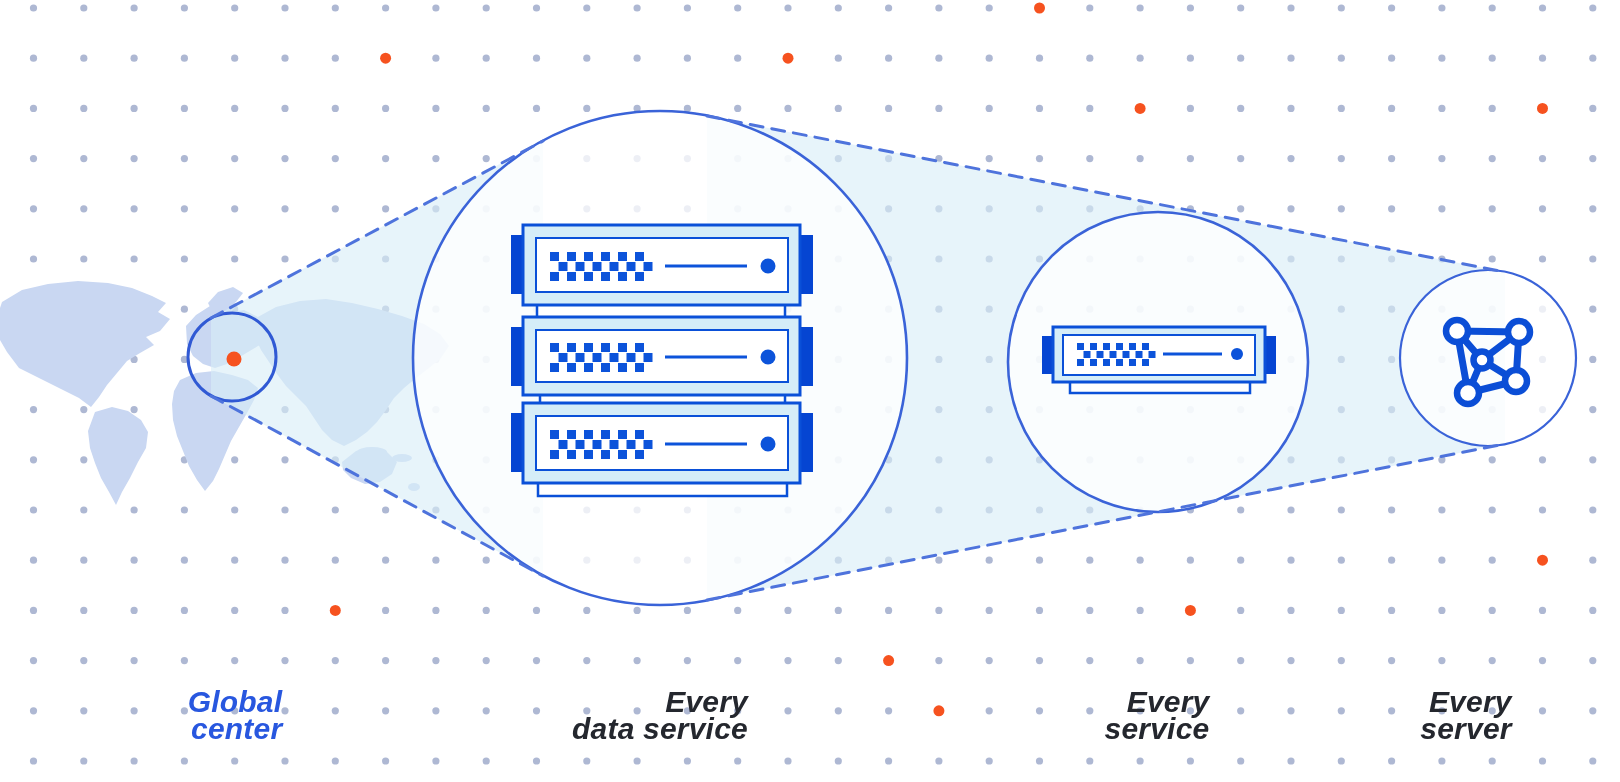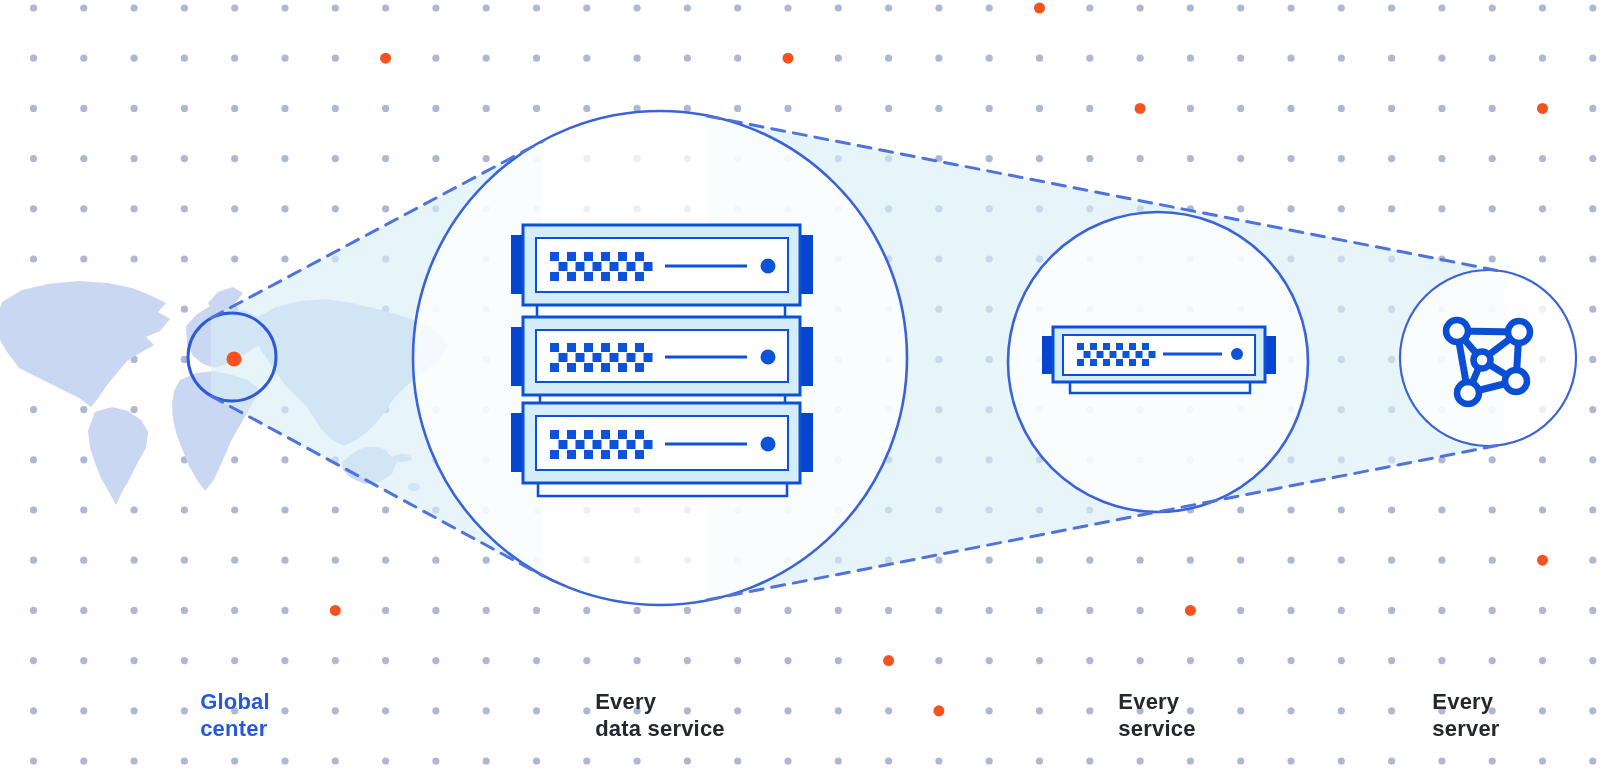--- a/index.html
+++ b/index.html
@@ -9,22 +9,22 @@
   }
   html,body{margin:0;padding:0;background:#e9e9e9;}
   .stage{
     position:relative;width:1620px;height:782px;background:var(--bg);
     overflow:hidden;margin:0 auto;
     font-family:"Liberation Sans", sans-serif;
   }
   .stage svg{position:absolute;left:0;top:0;}
   .caption{
     position:absolute;top:688px;transform:translateX(-50%);
-    text-align:left;font-weight:bold;font-size:22px;line-height:27px;
-    color:var(--label-dark);letter-spacing:.2px;white-space:nowrap;
+    text-align:right;font-weight:bold;font-size:30px;line-height:27px;
+    color:var(--label-dark);letter-spacing:.2px;white-space:nowrap;font-style:italic;
   }
   .caption.blue{color:var(--label-blue);}
 </style>
 </head>
 <body>
 
 <div class="stage">
 
 <svg width="1620" height="782" viewBox="0 0 1620 782">
 

